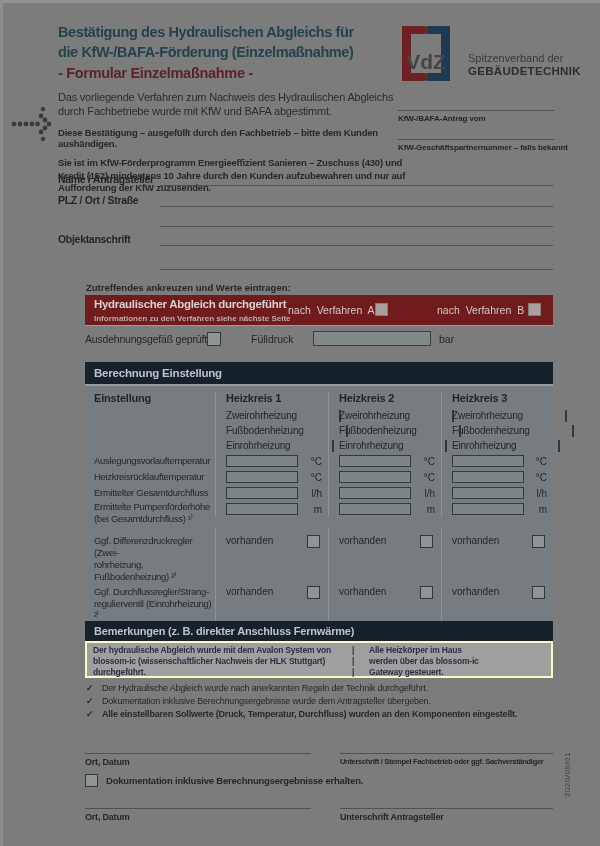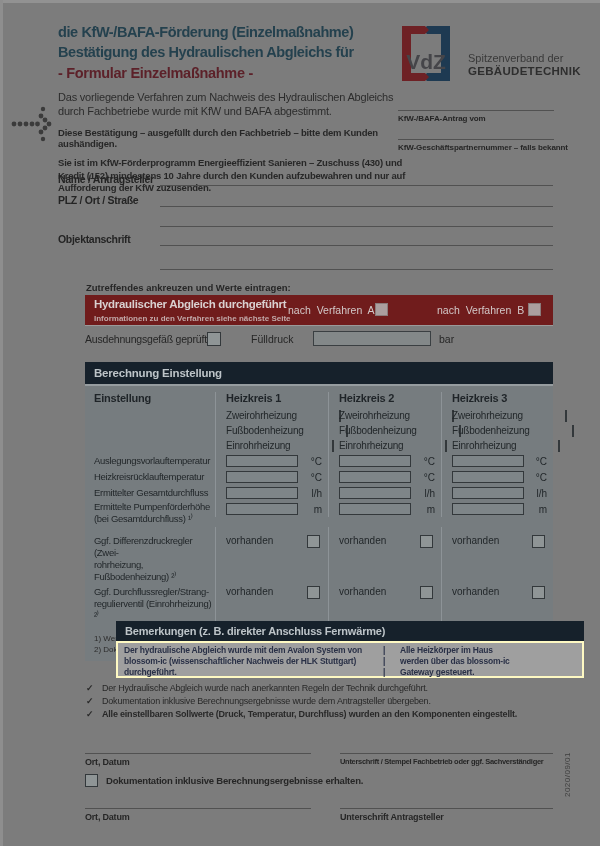--- a/index.html
+++ b/index.html
@@ -72,21 +72,21 @@
   .val{display:flex;align-items:center;height:16px;padding-right:6px;}
   .ibox{display:inline-block;width:72px;height:12px;box-sizing:border-box;background:#7e8588;border:1px solid #33383b;}
   .unit{font-size:10px;color:#22272a;margin-left:auto;}
   .sp{height:8px;}
   .devlbl{font-size:9.5px;line-height:12px;color:#22272a;letter-spacing:-0.3px;padding-bottom:3px;}
   .dev{display:flex;justify-content:space-between;align-items:flex-start;padding-right:8px;font-size:10px;color:#22272a;}
   .dev .cb{width:13px;height:13px;}
   .foot{grid-column:1/-1;padding:8px 0 2px 9px;font-size:8px;line-height:11px;color:#2c2c2c;}
 
   
-  .remarks{position:absolute;left:85px;top:621px;width:468px;margin-left:31px;}
+  .remarks{position:absolute;left:85px;top:621px;width:468px;}
   .rem-head{height:20px;line-height:20px;background:#16212b;color:#bdc4c8;font-size:11px;font-weight:bold;padding-left:9px;letter-spacing:-0.2px;}
   .rem-box{box-sizing:border-box;height:37px;border:2px solid #fef9c3;background:#9f9f9f;display:flex;
            font-size:8.5px;font-weight:bold;line-height:11px;color:#2a3147;letter-spacing:-0.2px;padding:2px 0 0 6px;}
   .rem-left{width:244px;} .rem-sep{width:32px;text-align:center;} .rem-right{flex:1;}
 
   
   .confirm{position:absolute;left:86px;top:682px;width:467px;}
   .crow{display:flex;font-size:9px;line-height:13px;color:#282828;letter-spacing:-0.2px;}
   .crow .chk{width:16px;font-weight:bold;}
   .crow.bold{font-weight:bold;}
@@ -106,22 +106,22 @@
            font-size:8px;color:#3e3e3e;letter-spacing:0.5px;}
 </style>
 </head>
 <body>
 
 <div id="page">
   <div class="edge-top"></div>
   <div class="edge-left"></div>
 
   <div class="hdr">
+    <div class="t1">Bestätigung des Hydraulischen Abgleichs für</div>
     <div class="t1">die KfW-/BAFA-Förderung (Einzelmaßnahme)</div>
-    <div class="t1">Bestätigung des Hydraulischen Abgleichs für</div>
     <div class="t3">- Formular Einzelmaßnahme -</div>
     <div class="intro">Das vorliegende Verfahren zum Nachweis des Hydraulischen Abgleichs durch Fachbetriebe wurde mit KfW und BAFA abgestimmt.</div>
     <div class="note1">Diese Bestätigung – ausgefüllt durch den Fachbetrieb – bitte dem Kunden aushändigen.</div>
     <div class="note2">Sie ist im KfW-Förderprogramm Energieeffizient Sanieren – Zuschuss (430) und Kredit (152) mindestens 10 Jahre durch den Kunden aufzubewahren und nur auf Aufforderung der KfW zuzusenden.</div>
   </div>
 
   <div class="dots">
     <svg width="46" height="44" viewBox="0 0 46 44">
       <g fill="#3b3b3b">
         <circle cx="4" cy="22" r="2.4"></circle>

